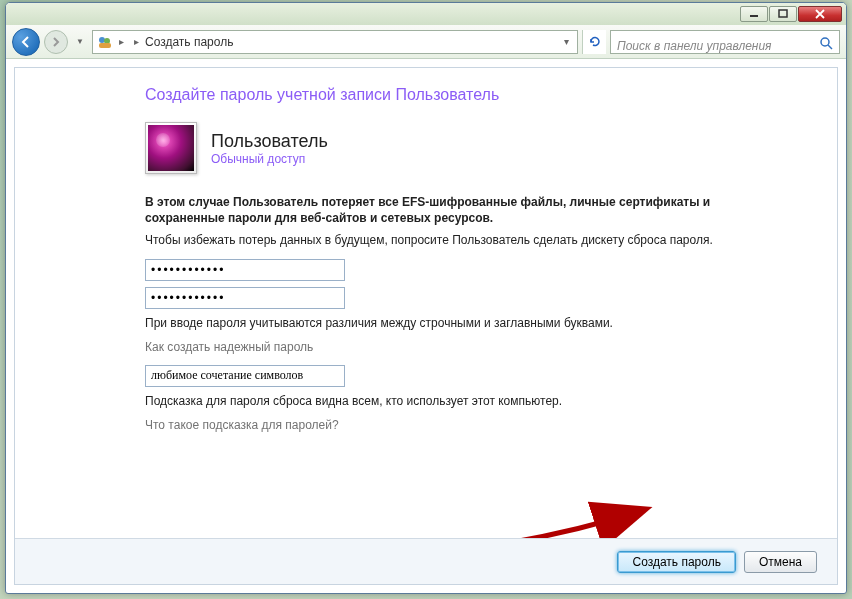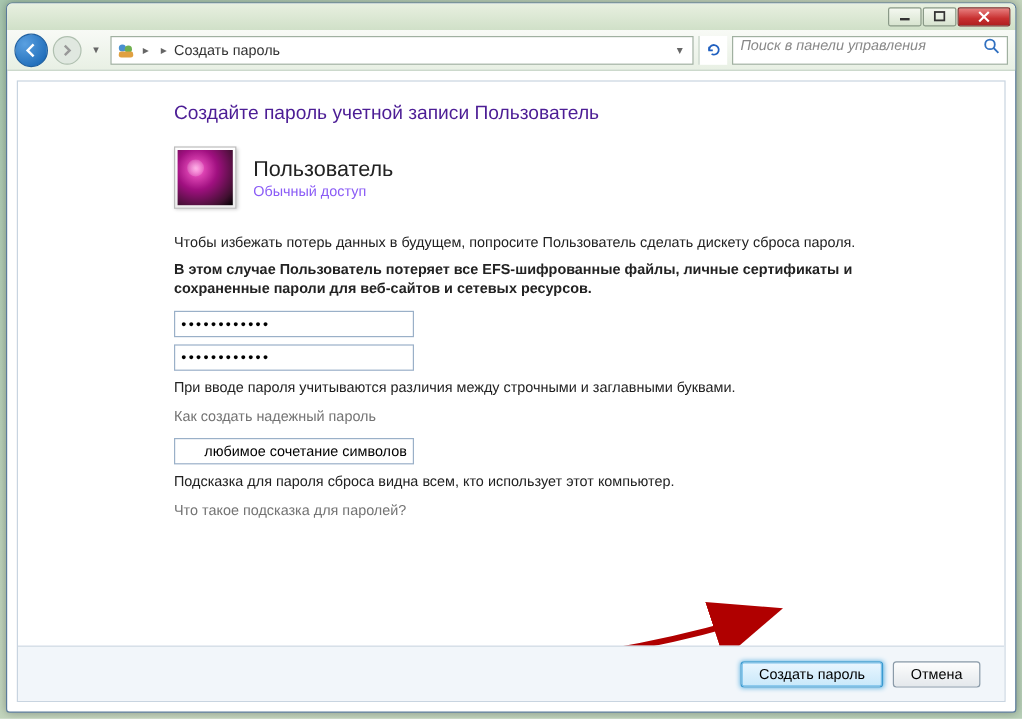--- a/index.html
+++ b/index.html
@@ -97,21 +97,21 @@
     width: 24px; height: 24px;
     border-left: 1px solid #c0d0c0;
     background: #fff;
     display: flex; align-items: center; justify-content: center;
     color: #2060c0;
   }
   .searchbox {
     width: 230px; height: 24px;
     background: #fff;
     border: 1px solid #a0b0a0;
-    display: flex; align-items: flex-start;
+    display: flex; align-items: flex-end;
     padding: 0 6px;
     color: #888; font-style: italic;
     position: relative;
   }
   .searchbox .sicon {
     position: absolute; right: 6px;
     color: #3070c0; font-style: normal;
   }
   .content-frame {
     flex: 1;
@@ -121,21 +121,21 @@
     position: relative;
     overflow: hidden;
   }
   .content {
     padding: 18px 100px 18px 130px;
   }
   h1 {
     margin: 0 0 18px 0;
     font-size: 16px;
     font-weight: normal;
-    color: #4c1d95;
+    color: #8b5cf6;
   }
   .user-row {
     display: flex; align-items: center; gap: 14px;
     margin-bottom: 20px;
   }
   .avatar-frame {
     width: 52px; height: 52px;
     border: 1px solid #bbb;
     padding: 2px;
     background: linear-gradient(to bottom,#fff,#eee);
@@ -164,21 +164,21 @@
     padding: 2px 5px;
     margin-bottom: 6px;
     font-family: inherit;
     font-size: 12px;
     letter-spacing: 2px;
   }
   .hint-in {
     width: 200px; height: 22px;
     border: 1px solid #9ab0c8;
     padding: 2px 5px;
-    font-family: Liberation Sans, sans-serif; font-size: 12px; text-align: right;
+    font-family: Liberation Serif, serif; font-size: 12px;
   }
   .link { color: #737373; cursor: pointer; margin: 3px 0; display: inline-block;}
   .footer {
     position: absolute;
     left: 0; right: 0; bottom: 0;
     height: 46px;
     border-top: 1px solid #d0dae4;
     background: #f2f6fa;
     display: flex;
     justify-content: flex-end;
@@ -280,22 +280,22 @@
       <div class="user-row">
         <div class="avatar-frame">
           <div class="avatar"></div>
         </div>
         <div>
           <div class="uname">Пользователь</div>
           <div class="urole">Обычный доступ</div>
         </div>
       </div>
 
+      <div class="para bold">В этом случае Пользователь потеряет все EFS-шифрованные файлы, личные сертификаты и сохраненные пароли для веб-сайтов и сетевых ресурсов.</div>
       <div class="para">Чтобы избежать потерь данных в будущем, попросите Пользователь сделать дискету сброса пароля.</div>
-      <div class="para bold">В этом случае Пользователь потеряет все EFS-шифрованные файлы, личные сертификаты и сохраненные пароли для веб-сайтов и сетевых ресурсов.</div>
 
       <div class="input-stack">
         <input class="pwd" type="password" value="••••••••••••" style="">
         <input class="pwd" type="password" value="••••••••••••" style="">
         <div class="para">При вводе пароля учитываются различия между строчными и заглавными буквами.</div>
         <span class="link">Как создать надежный пароль</span>
         <div style="height:8px"></div>
         <input class="hint-in" type="text" value="любимое сочетание символов" style="">
         <div class="para">Подсказка для пароля сброса видна всем, кто использует этот компьютер.</div>
         <span class="link">Что такое подсказка для паролей?</span>

